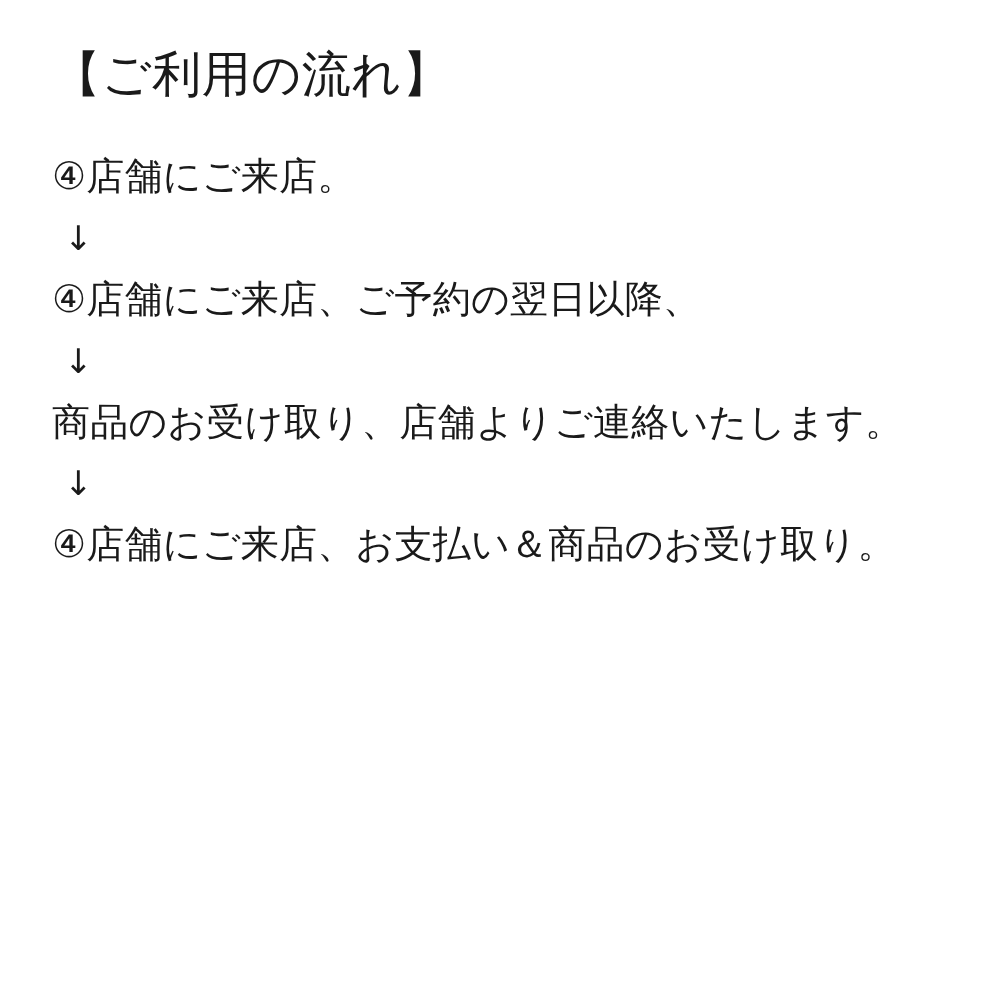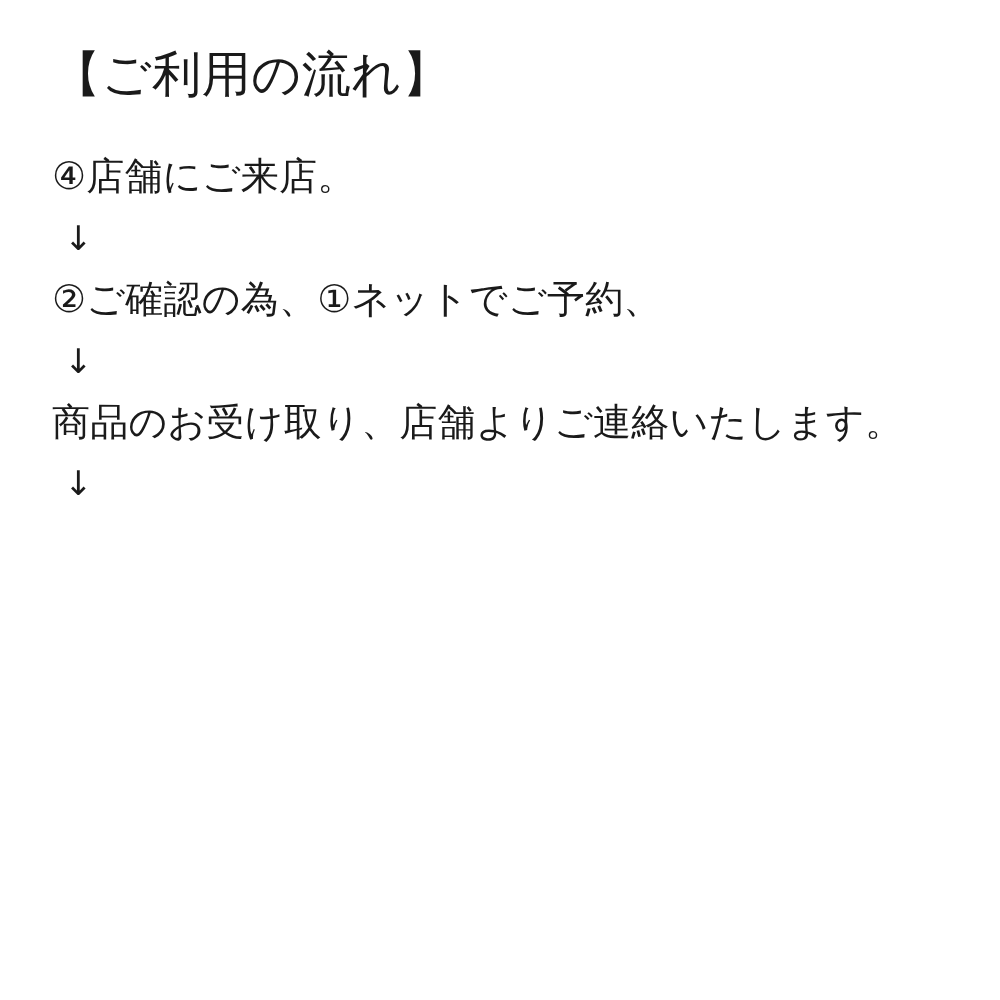--- a/index.html
+++ b/index.html
@@ -76,24 +76,27 @@
 <div class="page">
 
   <h1 class="doc-title">【ご利用の流れ】</h1>
 
   <div class="step-block">
     <p class="step-line">④店舗にご来店。</p>
   </div>
   <div class="arrow">↓</div>
 
   <div class="step-block">
-    <p class="step-line">②ご確認の為、①ネットでご予約、</p>
+    <p class="step-line">④店舗にご来店、ご予約の翌日以降、</p>
   </div>
   <div class="arrow">↓</div>
 
   <div class="step-block">
     <p class="step-line">商品のお受け取り、店舗よりご連絡いたします。</p>
   </div>
   <div class="arrow">↓</div>
 
+  <div class="step-block">
+    <p class="step-line">④店舗にご来店、お支払い＆商品のお受け取り。</p>
+  </div>
 
 
 </div>
 
 </body></html>

